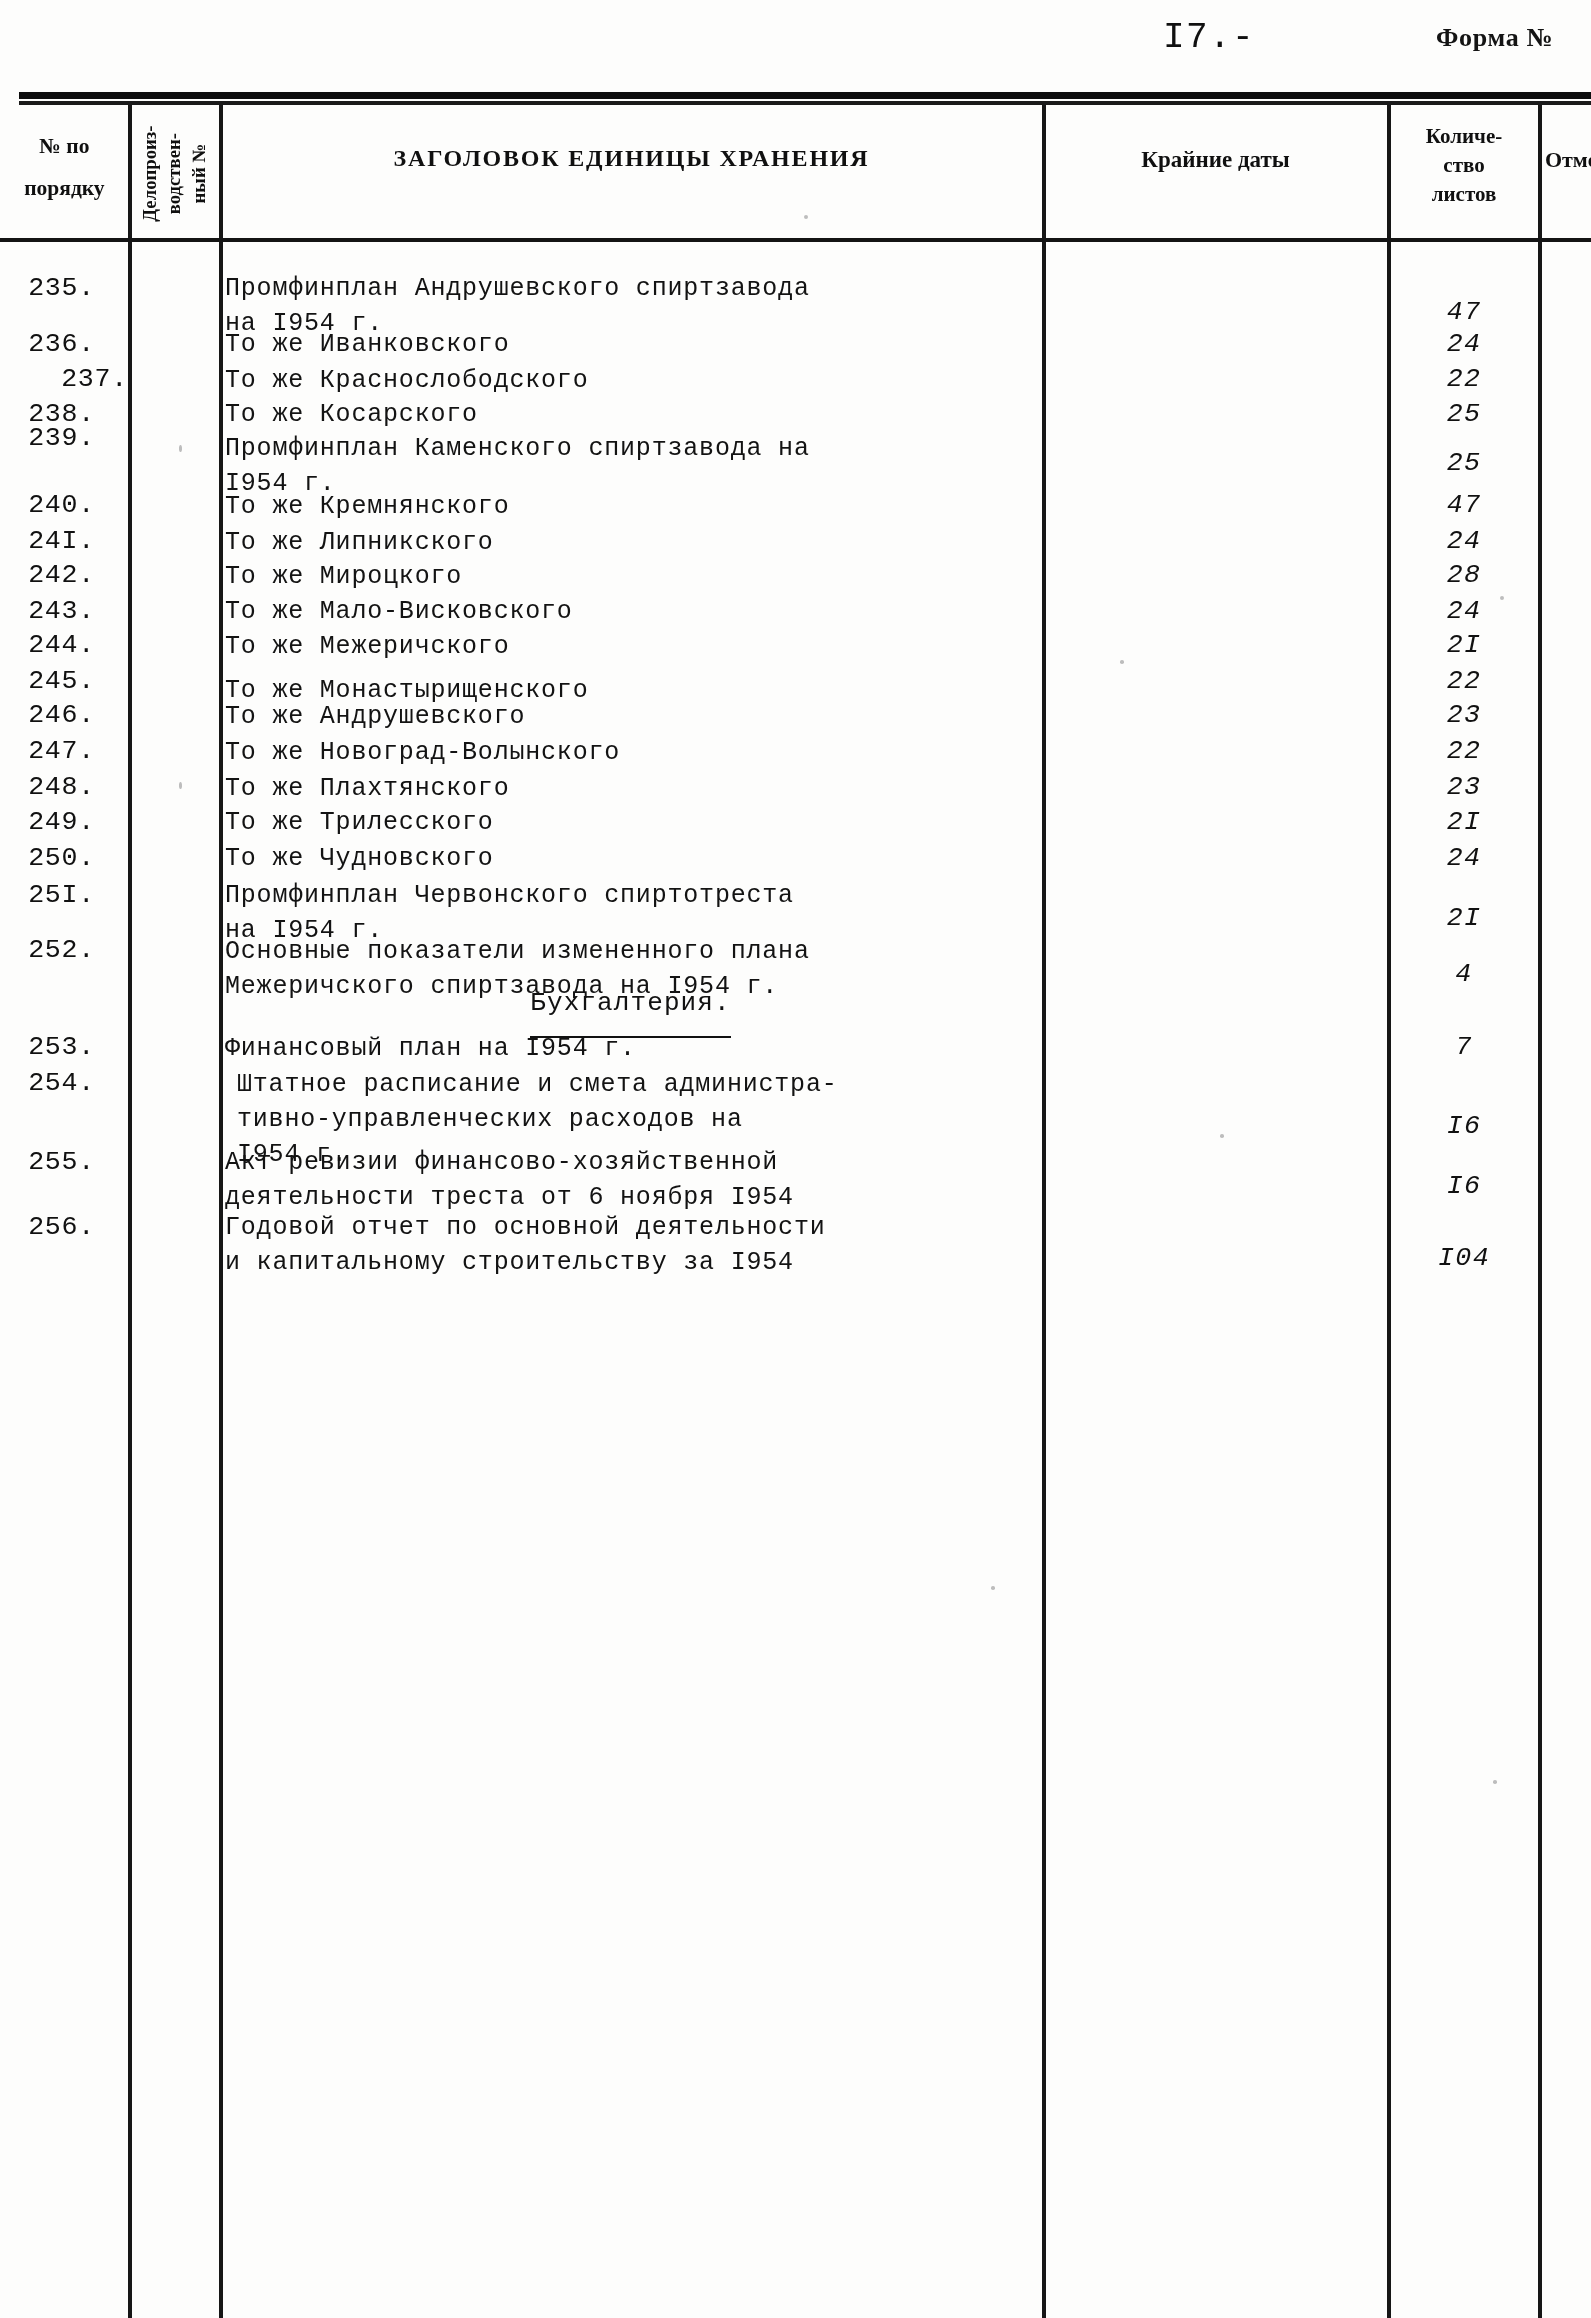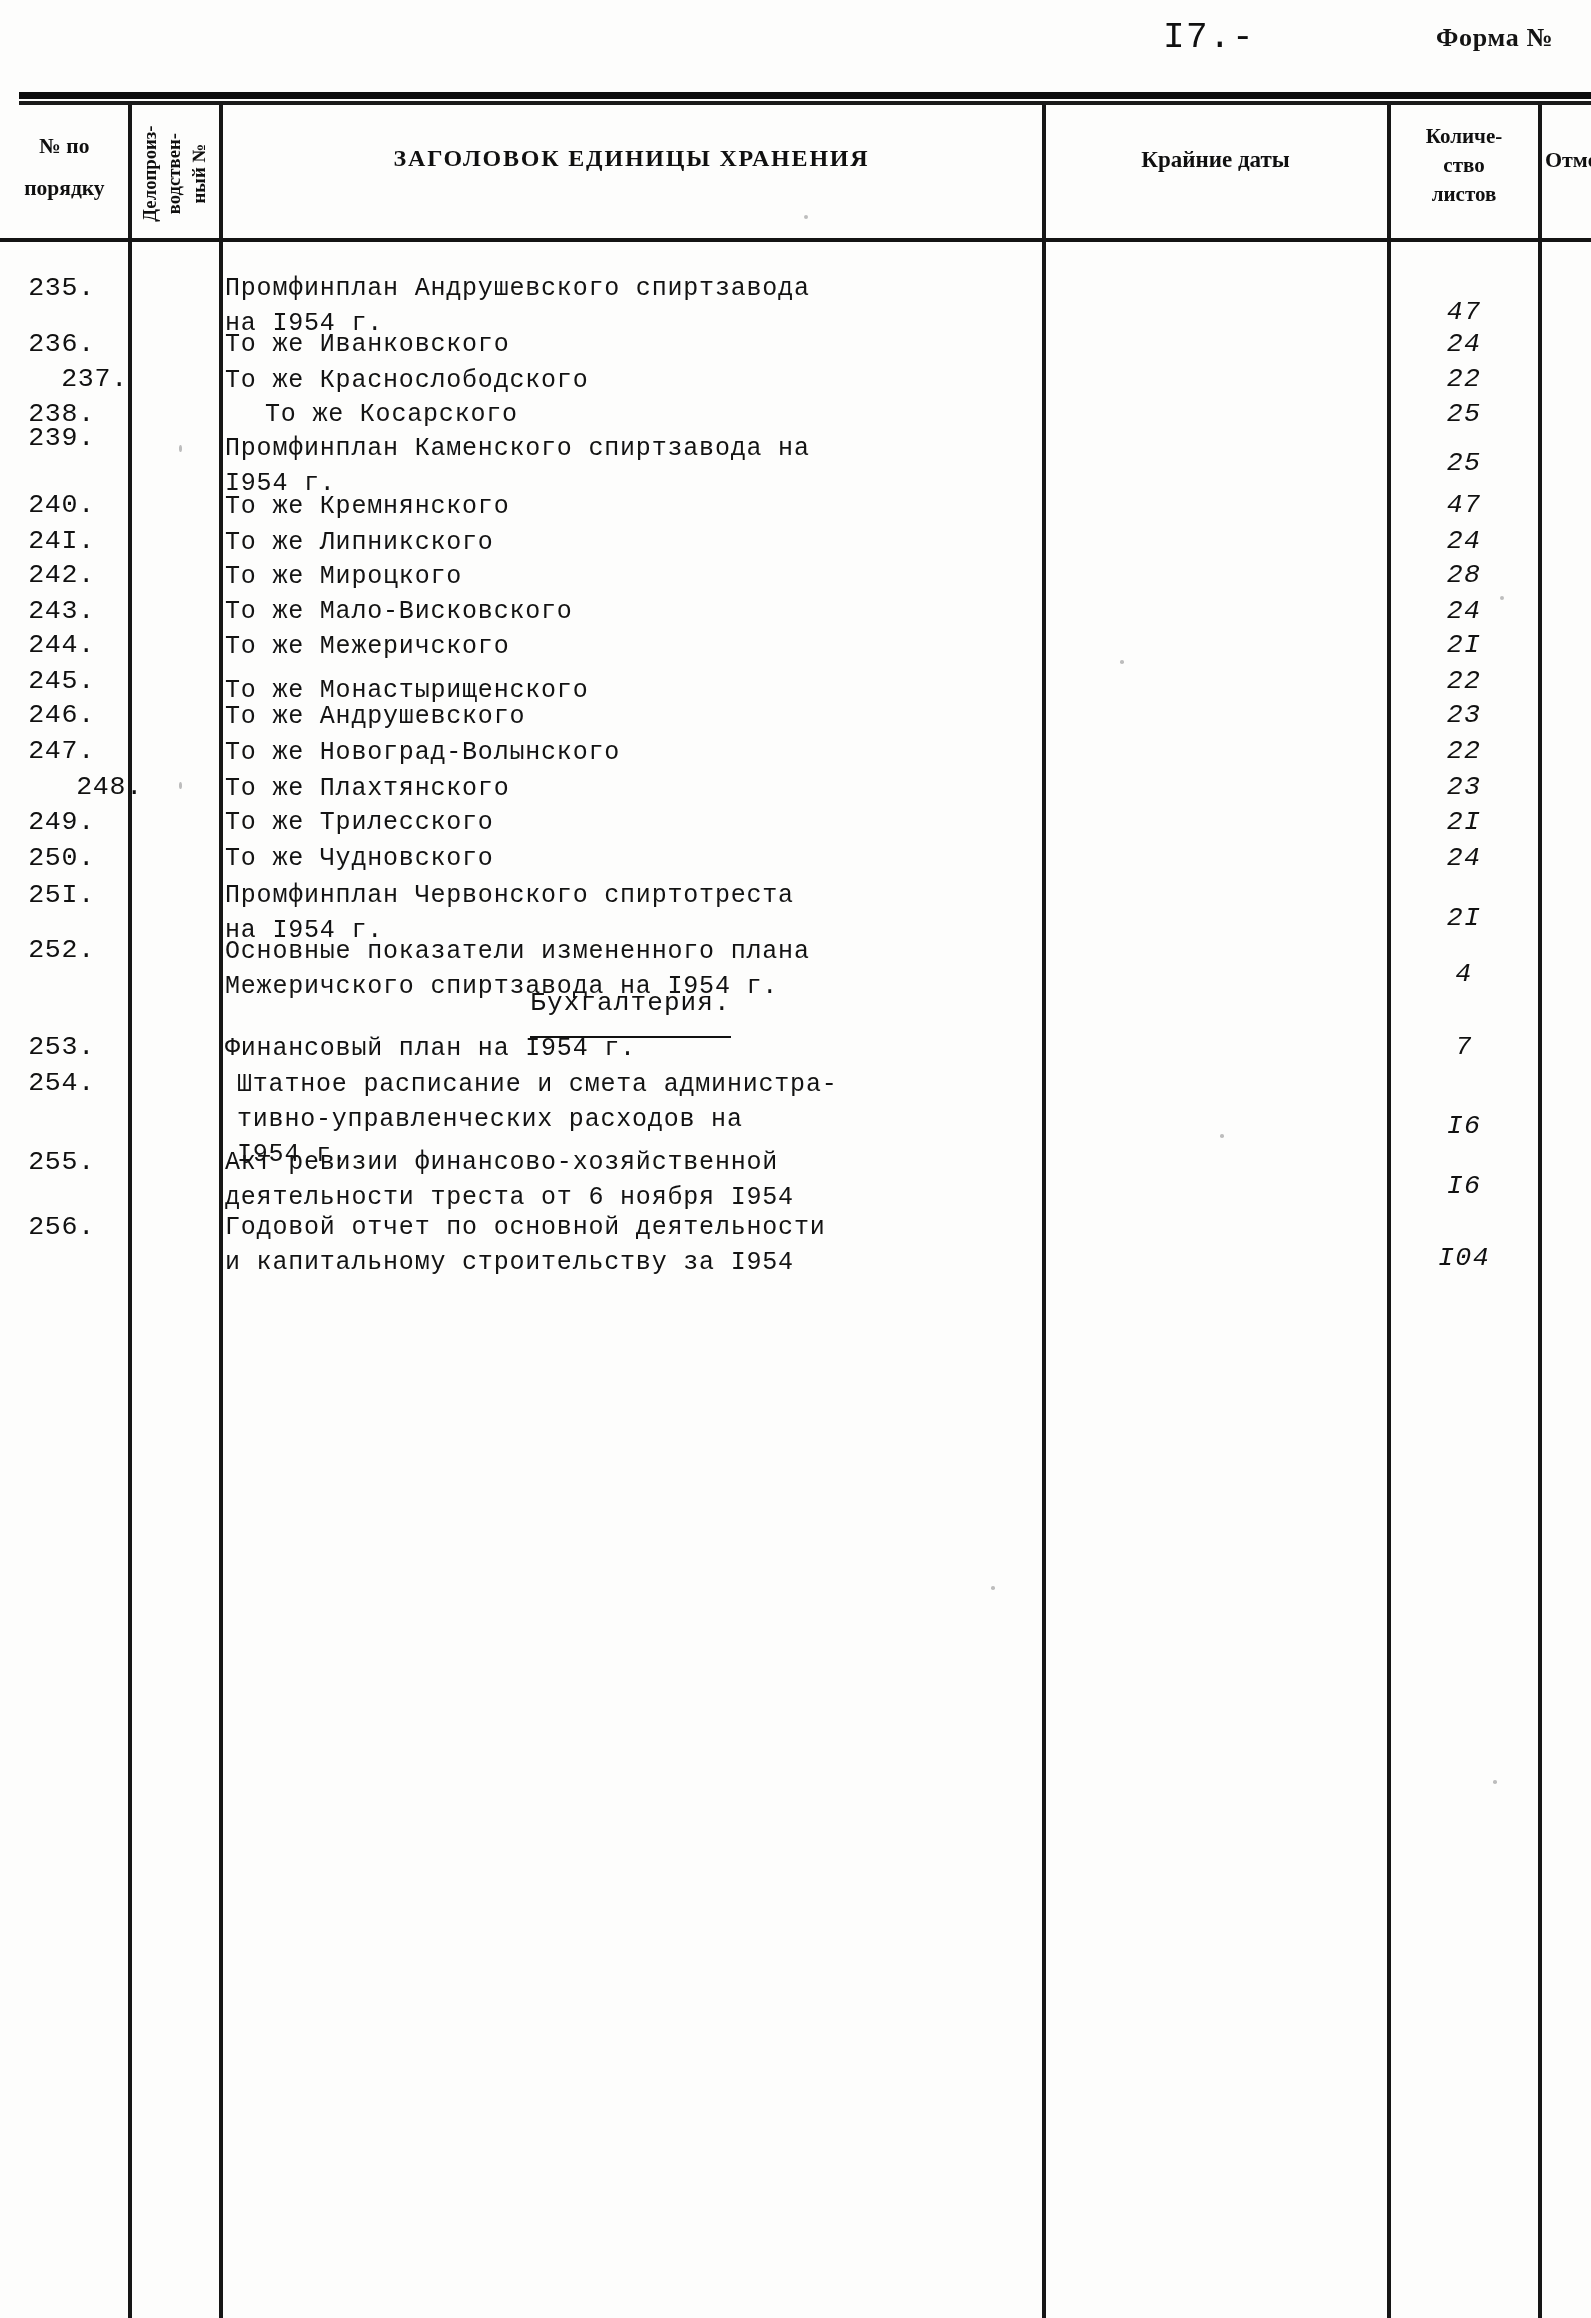--- a/index.html
+++ b/index.html
@@ -287,21 +287,21 @@
           <div class="cell-title" style="top: 86px;">То же Иванковского</div>
           <div class="cell-count shift-left" style="top: 88px;">24</div>
         </div>
         <div class="row" style="top: 0px;">
           <div class="cell-num" style="top: 123px; margin-left: 33px;">237.</div>
           <div class="cell-title" style="top: 122px;">То же Краснослободского</div>
           <div class="cell-count shift-left" style="top: 123px;">22</div>
         </div>
         <div class="row" style="top: 0px;">
           <div class="cell-num" style="top: 158px;">238.</div>
-          <div class="cell-title" style="top: 156px; margin-left: 40px;">То же Косарского</div>
+          <div class="cell-title" style="top: 156px;">То же Косарского</div>
           <div class="cell-count shift-left" style="top: 158px;">25</div>
         </div>
         <div class="row" style="top: 0px;">
           <div class="cell-num" style="top: 182px;">239.</div>
           <div class="cell-title" style="top: 190px;">Промфинплан Каменского спиртзавода на
 I954 г.</div>
           <div class="cell-count" style="top: 207px;">25</div>
         </div>
         <div class="row" style="top: 0px;">
           <div class="cell-num" style="top: 249px;">240.</div>
@@ -337,21 +337,21 @@
           <div class="cell-num" style="top: 459px;">246.</div>
           <div class="cell-title" style="top: 458px;">То же Андрушевского</div>
           <div class="cell-count" style="top: 459px;">23</div>
         </div>
         <div class="row" style="top: 0px;">
           <div class="cell-num" style="top: 495px;">247.</div>
           <div class="cell-title" style="top: 494px;">То же Новоград-Волынского</div>
           <div class="cell-count" style="top: 495px;">22</div>
         </div>
         <div class="row" style="top: 0px;">
-          <div class="cell-num" style="top: 531px; padding-left: 48px;">248.</div>
+          <div class="cell-num" style="top: 531px;">248.</div>
           <div class="cell-title" style="top: 530px;">То же Плахтянского</div>
           <div class="cell-count" style="top: 531px;">23</div>
         </div>
         <div class="row" style="top: 0px;">
           <div class="cell-num" style="top: 566px;">249.</div>
           <div class="cell-title" style="top: 564px;">То же Трилесского</div>
           <div class="cell-count" style="top: 566px;">2I</div>
         </div>
         <div class="row" style="top: 0px;">
           <div class="cell-num" style="top: 602px;">250.</div>

